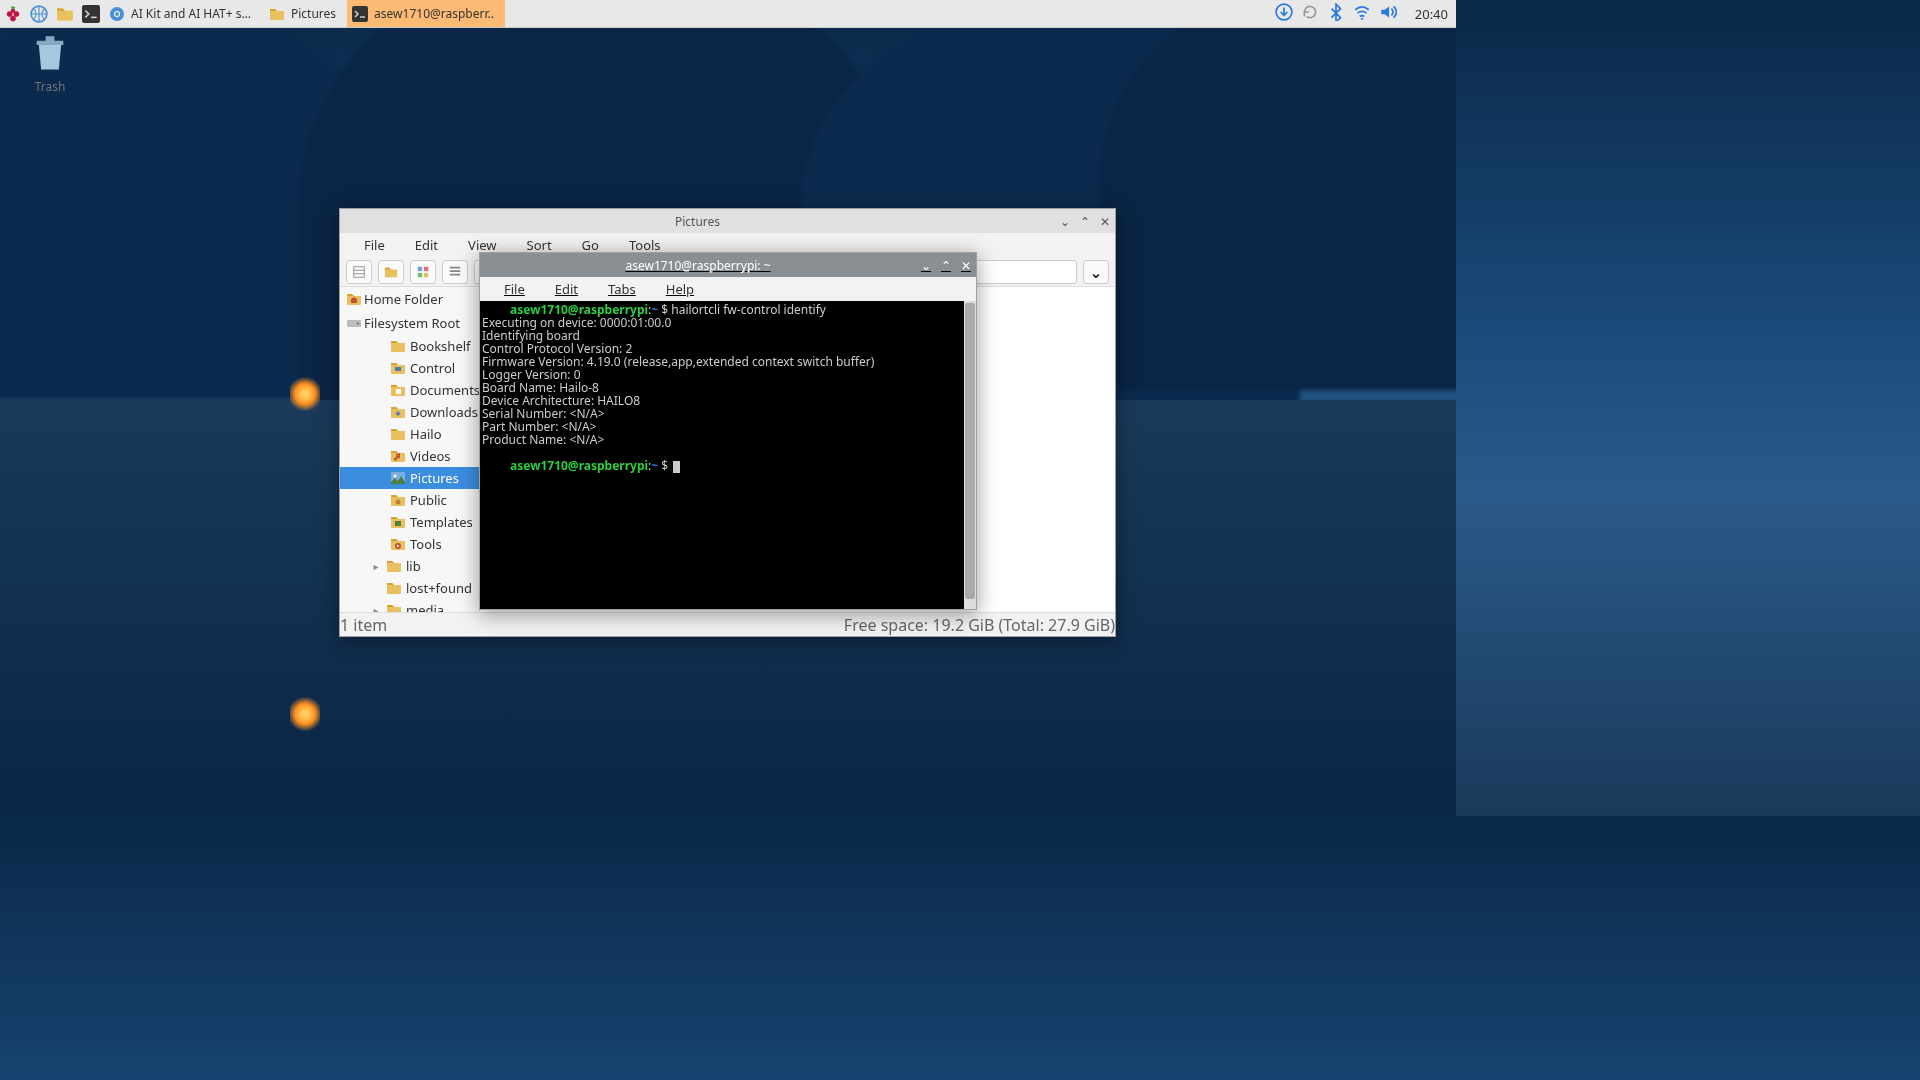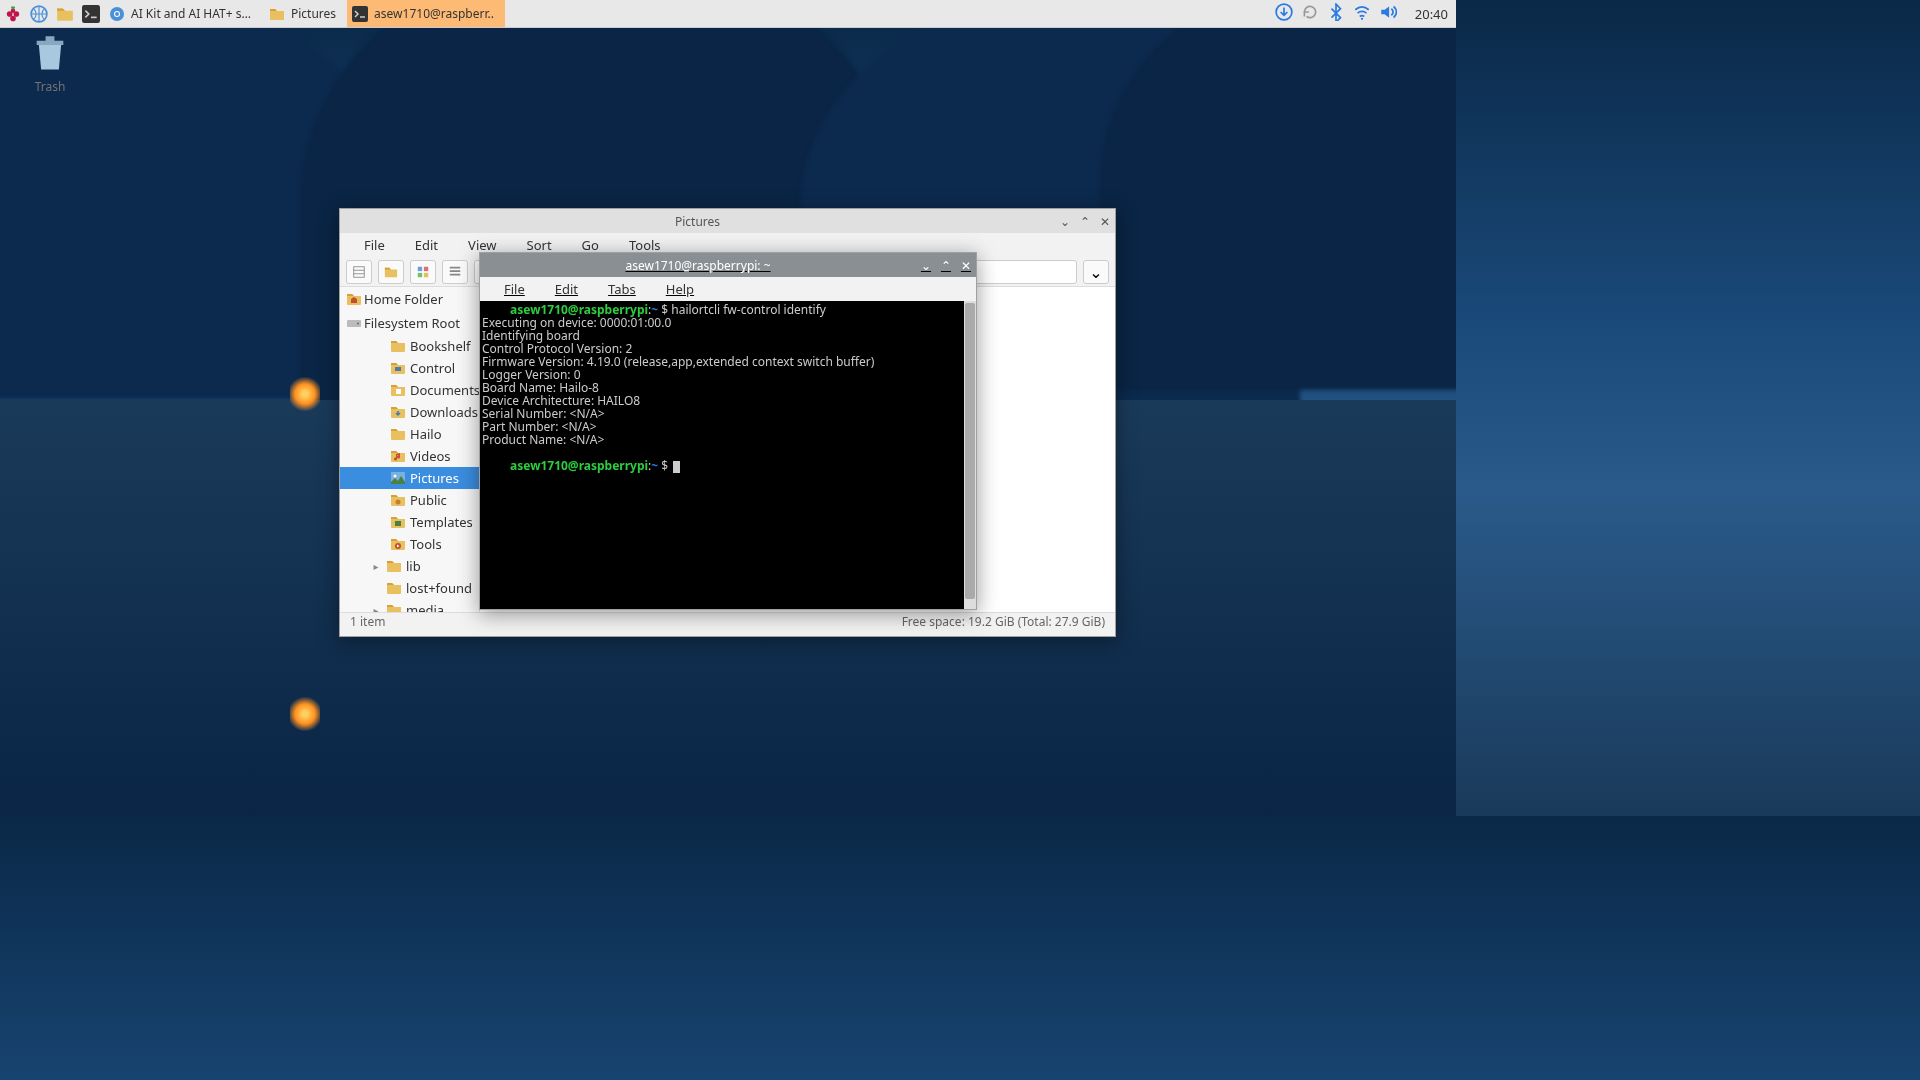--- a/index.html
+++ b/index.html
@@ -50,21 +50,21 @@
 .fm-body { flex:1; display:flex; background:#fff; overflow:hidden;}
 .fm-side { width:140px; background:#f7f7f7; border-right:1px solid #e0e0e0; font-size:13px; color:#333; overflow:hidden;}
 .fm-side .place { display:flex; align-items:center; gap:2px; padding:3px 6px; cursor:pointer;}
 .fm-side svg { width:16px; height:16px; flex:none;}
 .fm-tree { font-size:13px; color:#333; overflow:hidden;}
 .fm-tree .node { display:flex; align-items:center; gap:4px; padding:2px 0 2px 50px; cursor:pointer;}
 .fm-tree .node.d1 { padding-left:30px;}
 .fm-tree .node.sel { background:#3b8de0; color:#fff;}
 .fm-tree svg { width:16px; height:16px; flex:none;}
 .fm-tree .expander { width:12px; text-align:center; color:#888; font-size:10px;}
-.fm-status { height:24px; background:#f2f2f2; border-top:1px solid #ddd; display:flex; align-items:flex-start; justify-content:space-between; padding:0 10px; font-size:12px; color:#666;}
+.fm-status { height:24px; background:#f2f2f2; border-top:1px solid #ddd; display:flex; align-items:flex-end; justify-content:space-between; padding:0 0; font-size:16px; color:#666;}
 
 
 .term-area { flex:1; background:#000; position:relative; font-family:"DejaVu Sans Mono","Liberation Mono",monospace; font-size:12px; line-height:13px; color:#ccc; padding:2px; overflow:hidden;}
 .term-scroll { position:absolute; right:0; top:0; bottom:0; width:12px; background:#ddd;}
 .term-scroll .thumb { position:absolute; left:1px; right:1px; top:2px; height:96%; background:#aaa; border-radius:2px;}
 .tline { white-space:pre; }
 .prompt-u { color:#2ecc40; font-weight:bold;margin-left:28px;}
 .prompt-p { color:#2a7ae2; font-weight:bold;}
 .cursor { display:inline-block; width:7px; height:12px; background:#ccc; vertical-align:middle; margin-left:2px;}
 

